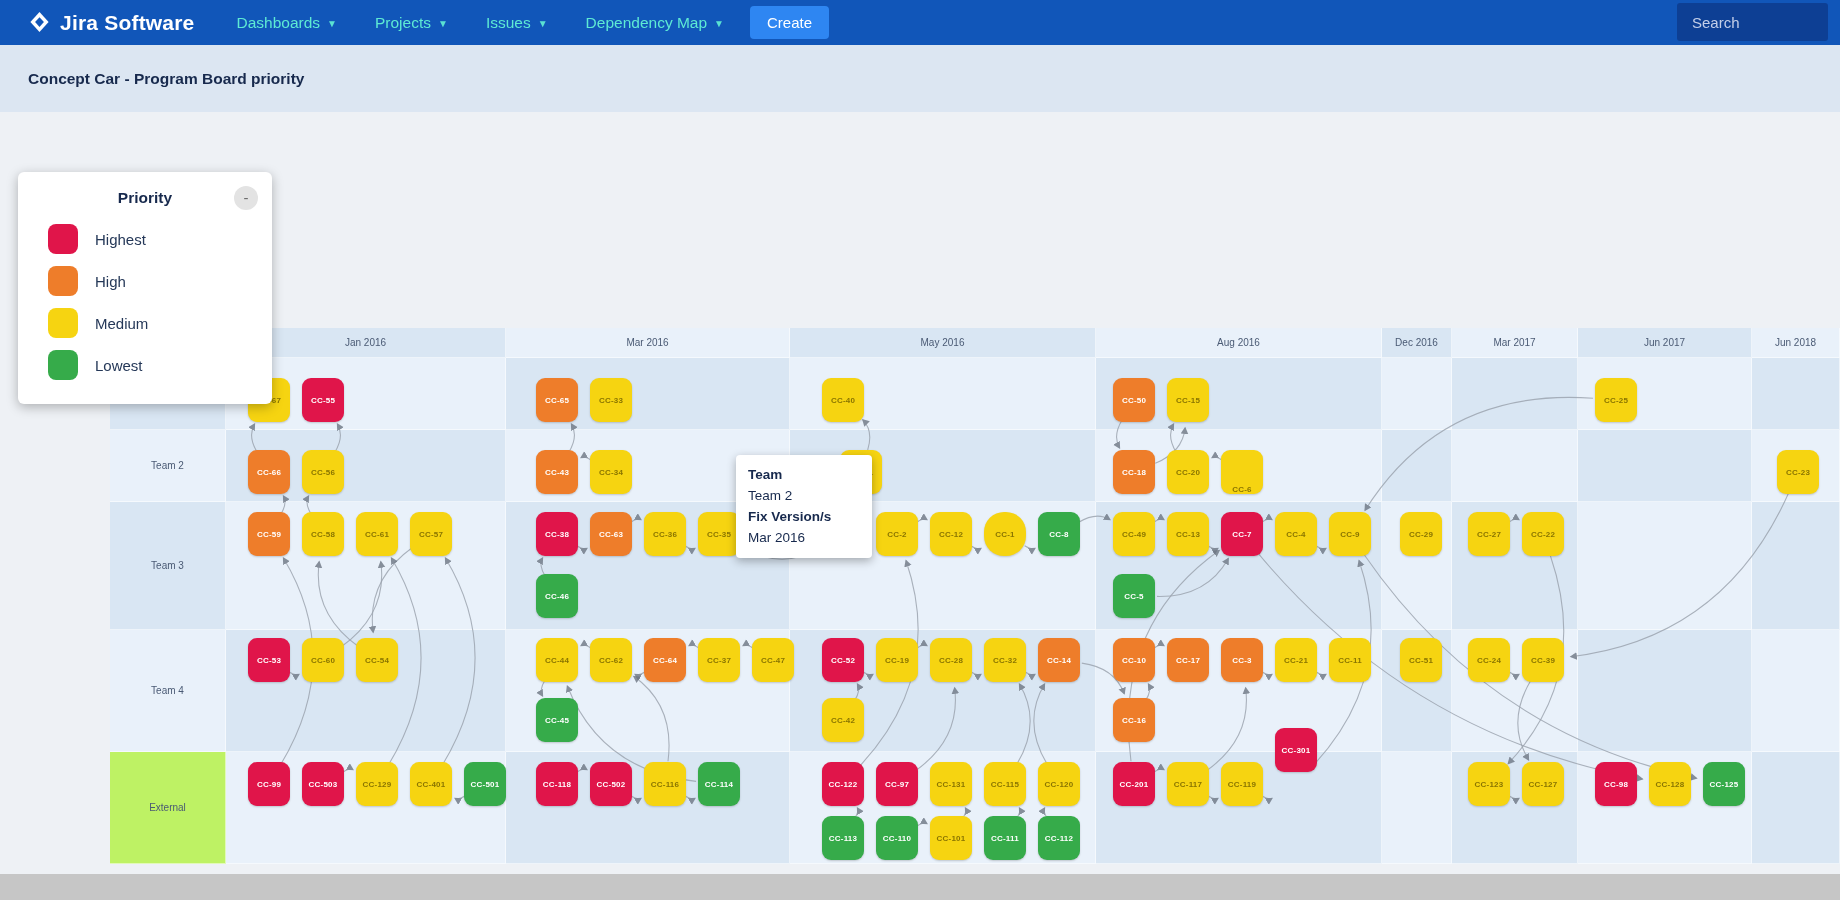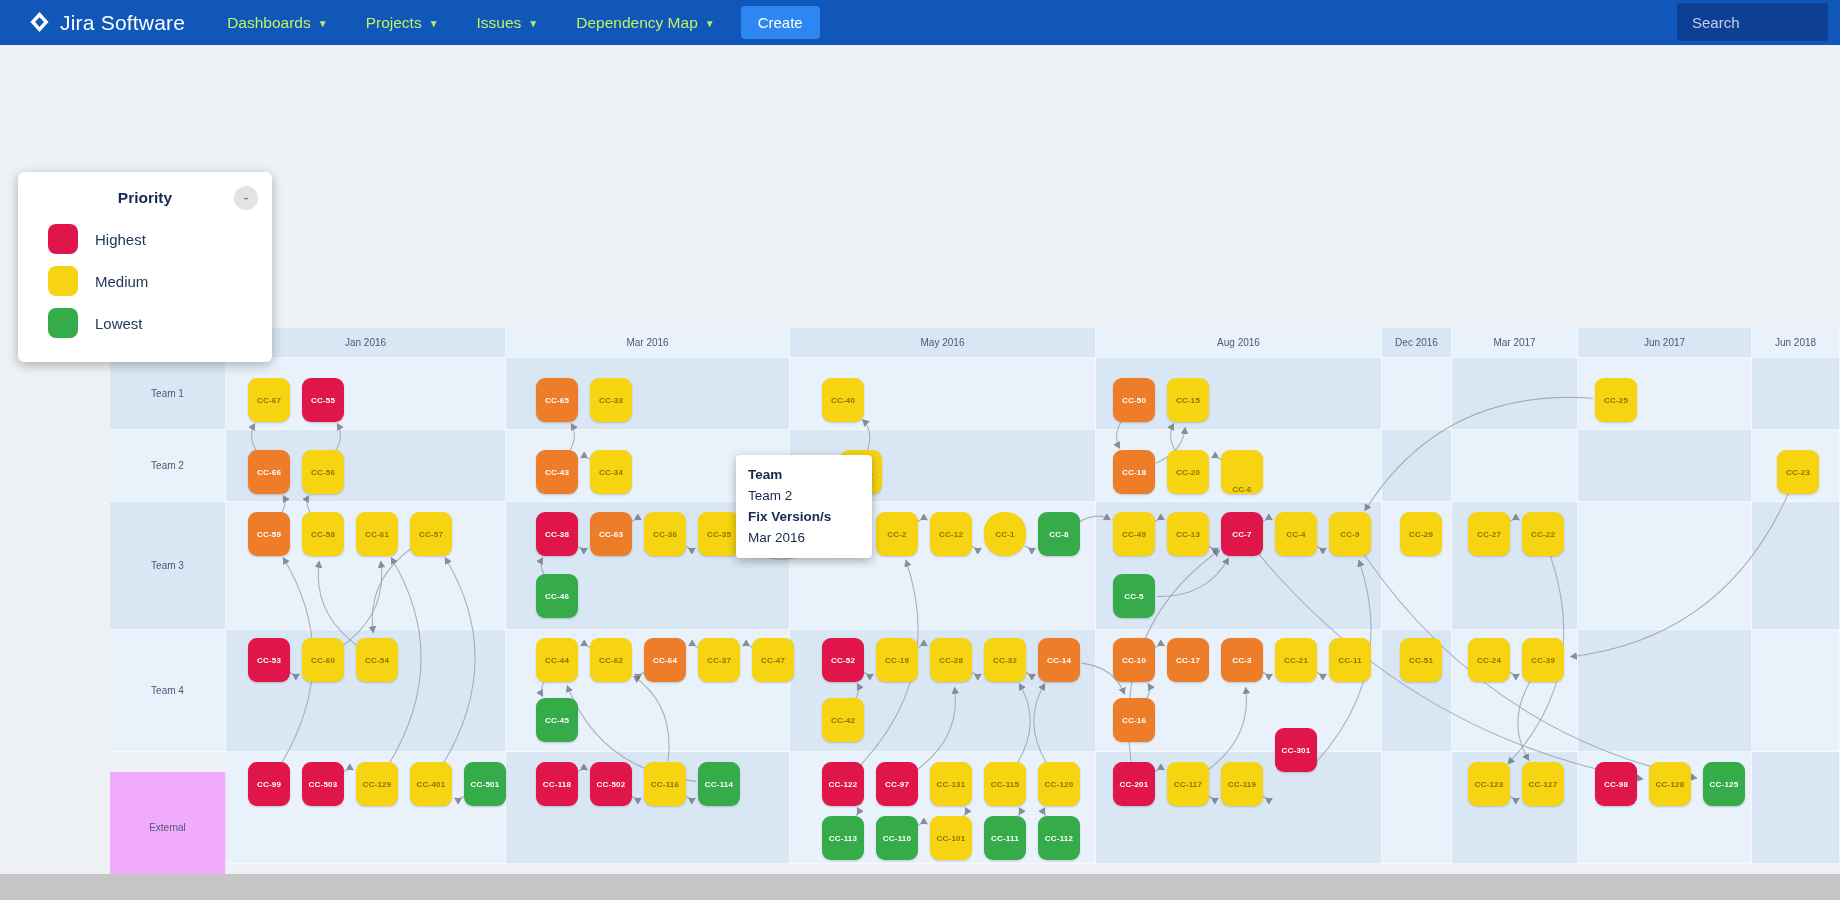--- a/index.html
+++ b/index.html
@@ -2,23 +2,23 @@
 <html><head>
 <meta charset="utf-8">
 <style>
   html,body{margin:0;padding:0;}
   body{width:1840px;height:900px;overflow:hidden;font-family:"Liberation Sans",sans-serif;}
   .screen{position:relative;width:1840px;height:900px;background:#eef1f5;overflow:hidden;}
 
   
   .navbar{position:absolute;left:0;top:0;width:1840px;height:45px;background:#1156b9;display:flex;align-items:center;padding-left:28px;box-sizing:border-box;z-index:60;}
   .logo{display:flex;align-items:center;gap:9px;margin-right:42px;}
-  .logo-text{color:#fff;font-size:21px;font-weight:400;letter-spacing:.2px;}
+  .logo-text{color:#fff;font-size:21px;font-weight:700;letter-spacing:.2px;}
   .nav-menus{display:flex;align-items:center;gap:38px;}
-  .nav-item{display:flex;align-items:center;gap:7px;color:#bef264;font-size:15.5px;cursor:pointer;}
+  .nav-item{display:flex;align-items:center;gap:7px;color:#5eead4;font-size:15.5px;cursor:pointer;}
   .nav-item .chev{font-size:10px;opacity:.95;transform:translateY(1px);}
   .create-btn{margin-left:26px;background:#2e86f2;color:#fff;font-size:15px;font-weight:500;border:none;border-radius:4px;padding:8px 17px;cursor:pointer;}
   .search-box{position:absolute;right:12px;top:3px;width:151px;height:38px;background:#0d3f94;border-radius:3px;display:flex;align-items:center;padding-left:15px;box-sizing:border-box;color:#c3cfe9;font-size:15px;}
 
   
   .title-band{position:absolute;left:0;top:45px;width:1840px;height:67px;background:#dce6f2;display:flex;align-items:center;padding-left:28px;box-sizing:border-box;}
   .page-title{font-size:15.5px;font-weight:bold;color:#17294d;}
 
   
   .board{position:absolute;left:0;top:0;width:1840px;height:900px;}
@@ -87,21 +87,21 @@
       <div class="cell cell-text" style="left: 1752px; top: 502px; width: 88px; height: 128px; background: rgb(217, 230, 243);"></div>
       <div class="cell cell-text" style="left: 110px; top: 630px; width: 116px; height: 122px; background: rgb(233, 241, 250);">Team 4</div>
       <div class="cell cell-text" style="left: 226px; top: 630px; width: 280px; height: 122px; background: rgb(217, 230, 243);"></div>
       <div class="cell cell-text" style="left: 506px; top: 630px; width: 284px; height: 122px; background: rgb(233, 241, 250);"></div>
       <div class="cell cell-text" style="left: 790px; top: 630px; width: 306px; height: 122px; background: rgb(217, 230, 243);"></div>
       <div class="cell cell-text" style="left: 1096px; top: 630px; width: 286px; height: 122px; background: rgb(233, 241, 250);"></div>
       <div class="cell cell-text" style="left: 1382px; top: 630px; width: 70px; height: 122px; background: rgb(217, 230, 243);"></div>
       <div class="cell cell-text" style="left: 1452px; top: 630px; width: 126px; height: 122px; background: rgb(233, 241, 250);"></div>
       <div class="cell cell-text" style="left: 1578px; top: 630px; width: 174px; height: 122px; background: rgb(217, 230, 243);"></div>
       <div class="cell cell-text" style="left: 1752px; top: 630px; width: 88px; height: 122px; background: rgb(233, 241, 250);"></div>
-      <div class="cell cell-text" style="left: 110px; top: 752px; width: 116px; height: 112px; background: #f0abfc; margin-top: 20px;">External</div>
+      <div class="cell cell-text" style="left: 110px; top: 752px; width: 116px; height: 112px; background: #bef264;">External</div>
       <div class="cell cell-text" style="left: 226px; top: 752px; width: 280px; height: 112px; background: rgb(233, 241, 250);"></div>
       <div class="cell cell-text" style="left: 506px; top: 752px; width: 284px; height: 112px; background: rgb(217, 230, 243);"></div>
       <div class="cell cell-text" style="left: 790px; top: 752px; width: 306px; height: 112px; background: rgb(233, 241, 250);"></div>
       <div class="cell cell-text" style="left: 1096px; top: 752px; width: 286px; height: 112px; background: rgb(217, 230, 243);"></div>
       <div class="cell cell-text" style="left: 1382px; top: 752px; width: 70px; height: 112px; background: rgb(233, 241, 250);"></div>
       <div class="cell cell-text" style="left: 1452px; top: 752px; width: 126px; height: 112px; background: rgb(217, 230, 243);"></div>
       <div class="cell cell-text" style="left: 1578px; top: 752px; width: 174px; height: 112px; background: rgb(233, 241, 250);"></div>
       <div class="cell cell-text" style="left: 1752px; top: 752px; width: 88px; height: 112px; background: rgb(217, 230, 243);"></div>
       <svg class="arrows" width="1840" height="900">
         <defs>
@@ -493,39 +493,46 @@
           <span>Dependency Map</span>
           <span class="chev">▼</span>
         </div>
       </div>
     <button class="create-btn">Create</button>
     <div class="search-box">
       <span>Search</span>
     </div>
   </div>
 
+  <div class="title-band">
+    <span class="page-title">Concept Car - Program Board priority</span>
+  </div>
 
   <div class="tooltip">
     <div class="tl">Team</div>
     <div>Team 2</div>
     <div class="tl">Fix Version/s</div>
     <div>Mar 2016</div>
   </div>
 
   <div class="legend">
     <div class="legend-head">
       <span class="legend-title">Priority</span>
       <button class="legend-collapse">-</button>
     </div>
     <div id="legend-items">
         <div class="legend-item">
           <div class="legend-swatch" style="background: rgb(224, 21, 74);"></div>
           <span class="legend-label">Highest</span>
         </div>
         <div class="legend-item">
+          <div class="legend-swatch" style="background: rgb(238, 125, 42);"></div>
+          <span class="legend-label">High</span>
+        </div>
+        <div class="legend-item">
           <div class="legend-swatch" style="background: rgb(246, 212, 17);"></div>
           <span class="legend-label">Medium</span>
         </div>
         <div class="legend-item">
           <div class="legend-swatch" style="background: rgb(54, 171, 74);"></div>
           <span class="legend-label">Lowest</span>
         </div>
       </div>
   </div>
 

